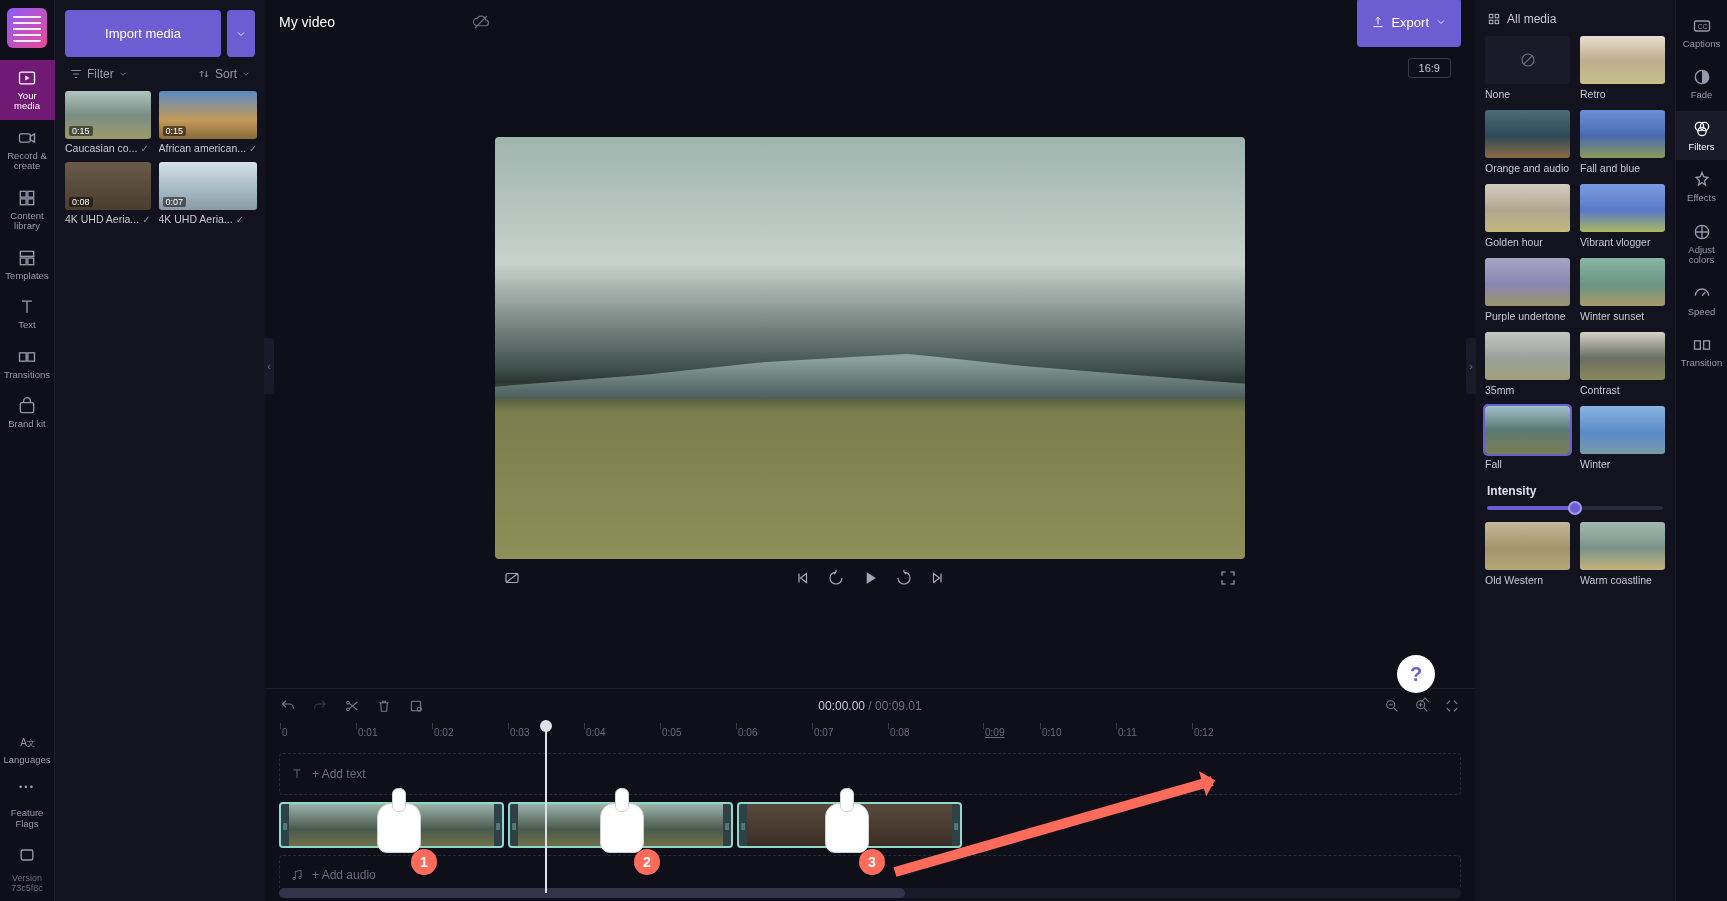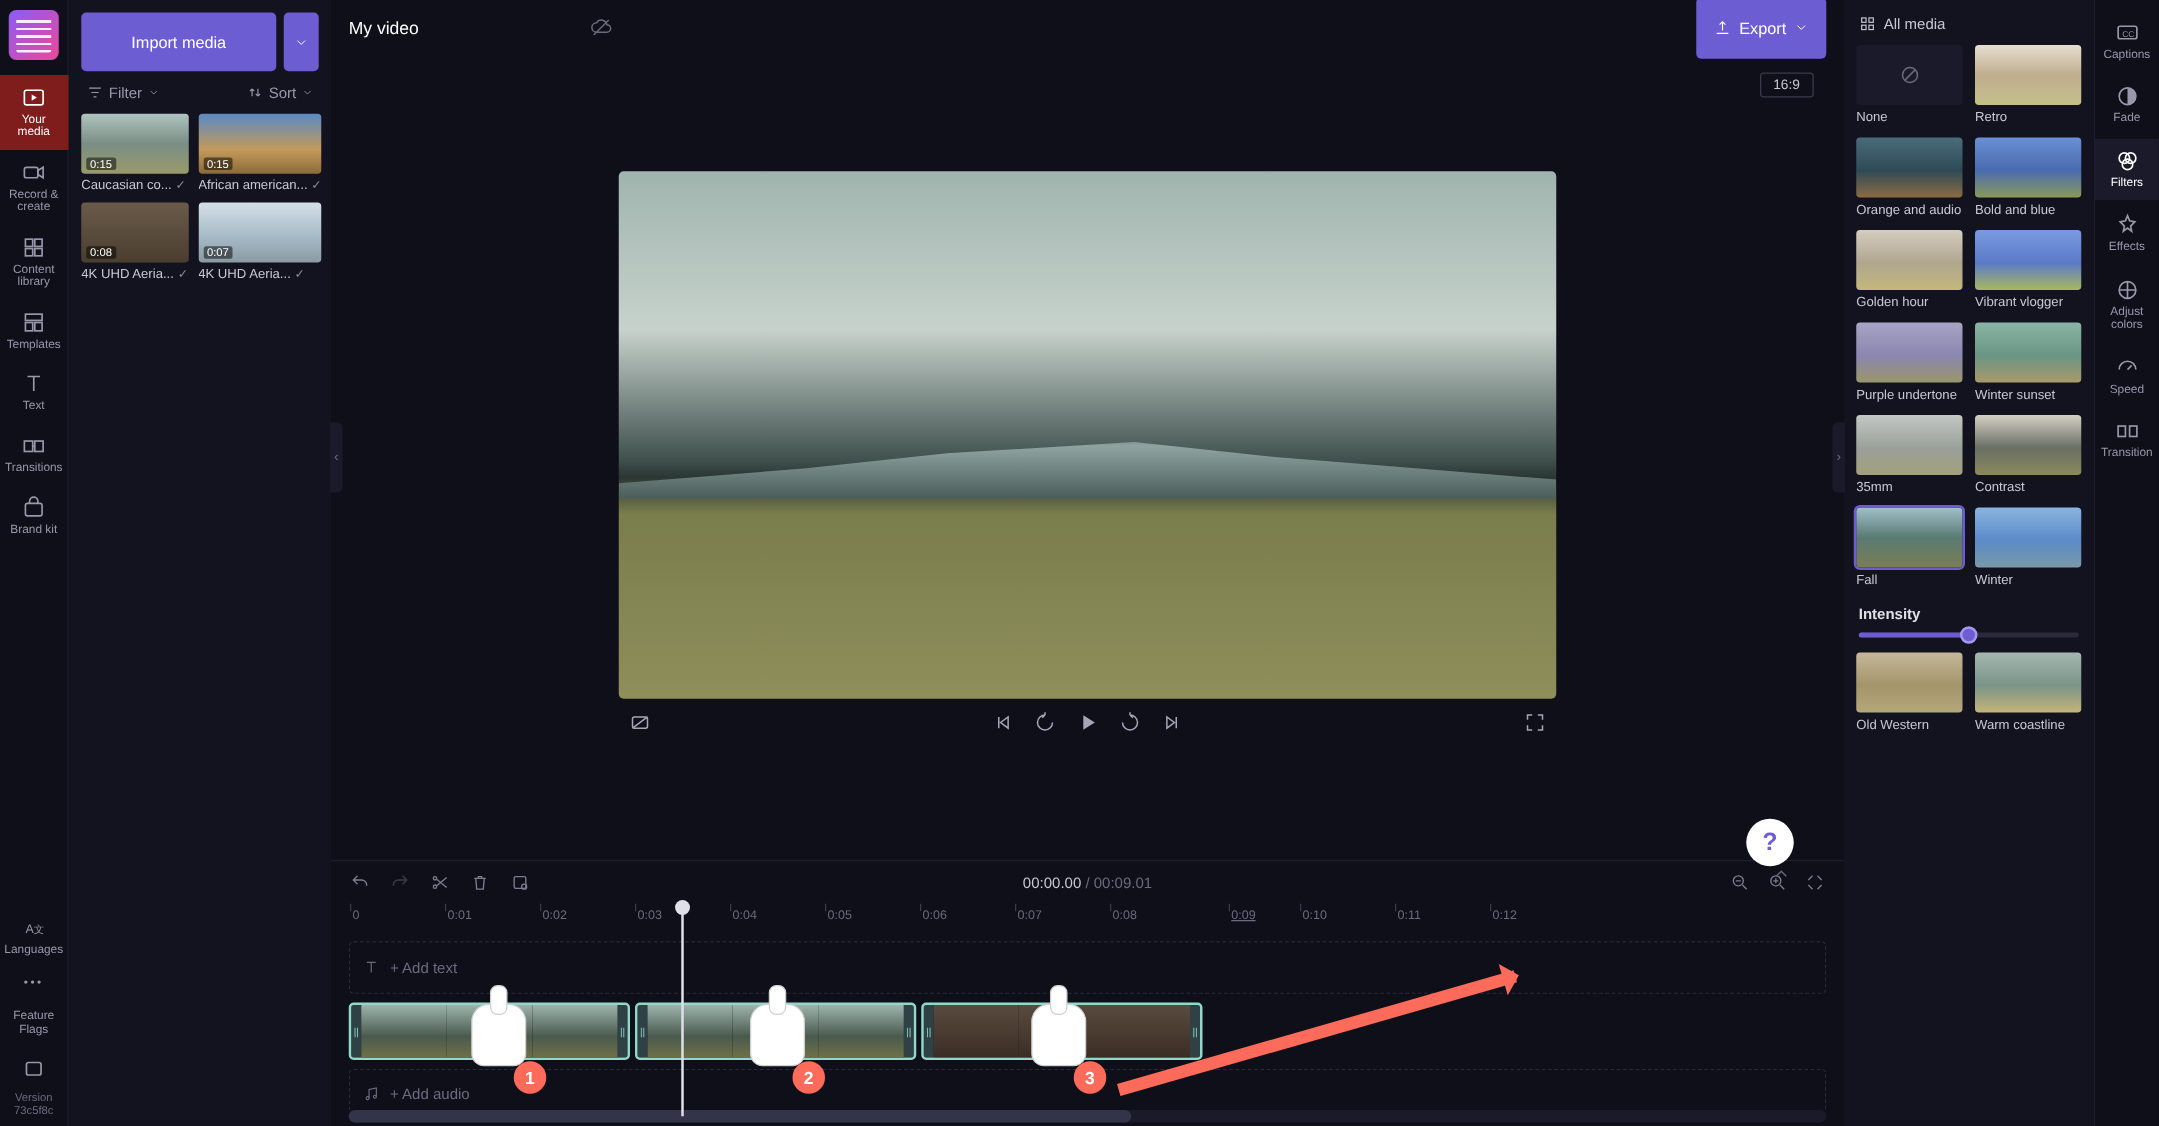--- a/index.html
+++ b/index.html
@@ -4,21 +4,21 @@
 <style>
 * { margin: 0; padding: 0; box-sizing: border-box; font-family: -apple-system, BlinkMacSystemFont, "Segoe UI", sans-serif; }
 body { background: #0f0f1a; color: #c9c9d4; overflow: hidden; width: 1727px; height: 901px; }
 .app { display: flex; height: 100%; }
 
 
 .left-rail { width: 55px; background: #0f0f1a; display: flex; flex-direction: column; align-items: center; border-right: 1px solid #1e1e2e; }
 .logo { width: 40px; height: 40px; margin: 8px 0 12px; background: linear-gradient(135deg, #8b5cf6, #ec4899); border-radius: 6px; position: relative; }
 .logo::before { content: ''; position: absolute; inset: 6px; background: repeating-linear-gradient(0deg, #fff 0 2px, transparent 2px 6px); border-radius: 2px; opacity: 0.9; }
 .rail-btn { width: 55px; padding: 8px 4px; display: flex; flex-direction: column; align-items: center; gap: 3px; cursor: pointer; color: #9898ac; font-size: 9.5px; text-align: center; line-height: 1.1; }
-.rail-btn.active { background: #7f1d1d; color: #fff; }
+.rail-btn.active { background: #701a75; color: #fff; }
 .rail-btn svg, .rail-btn .ic { width: 20px; height: 20px; }
 .rail-spacer { flex: 1; }
 .rail-ver { font-size: 9px; color: #6b6b7f; text-align: center; margin-bottom: 8px; }
 
 
 .media-panel { width: 210px; background: #13131f; padding: 10px; display: flex; flex-direction: column; gap: 8px; }
 .import-row { display: flex; gap: 6px; }
 .import-btn { flex: 1; background: #6d5dd3; color: #fff; border: none; border-radius: 4px; padding: 16px; font-size: 13px; cursor: pointer; }
 .import-drop { width: 28px; background: #6d5dd3; border: none; border-radius: 4px; cursor: pointer; color: #fff; display:flex; align-items:center; justify-content:center; }
 .filter-row { display: flex; gap: 8px; padding: 2px 4px; font-size: 12px; color: #9898ac; }
@@ -488,21 +488,21 @@
         <div class="flt-item">
           <div class="flt-thumb ft-retro"></div>
     <div class="flt-name">Retro</div>
         </div>
         <div class="flt-item">
           <div class="flt-thumb ft-orange"></div>
     <div class="flt-name">Orange and audio</div>
         </div>
         <div class="flt-item">
           <div class="flt-thumb ft-bold"></div>
-    <div class="flt-name">Bold and blue</div>
+    <div class="flt-name">Fall and blue</div>
         </div>
         <div class="flt-item">
           <div class="flt-thumb ft-golden"></div>
     <div class="flt-name">Golden hour</div>
         </div>
         <div class="flt-item">
           <div class="flt-thumb ft-vibrant"></div>
     <div class="flt-name">Vibrant vlogger</div>
         </div>
         <div class="flt-item">

